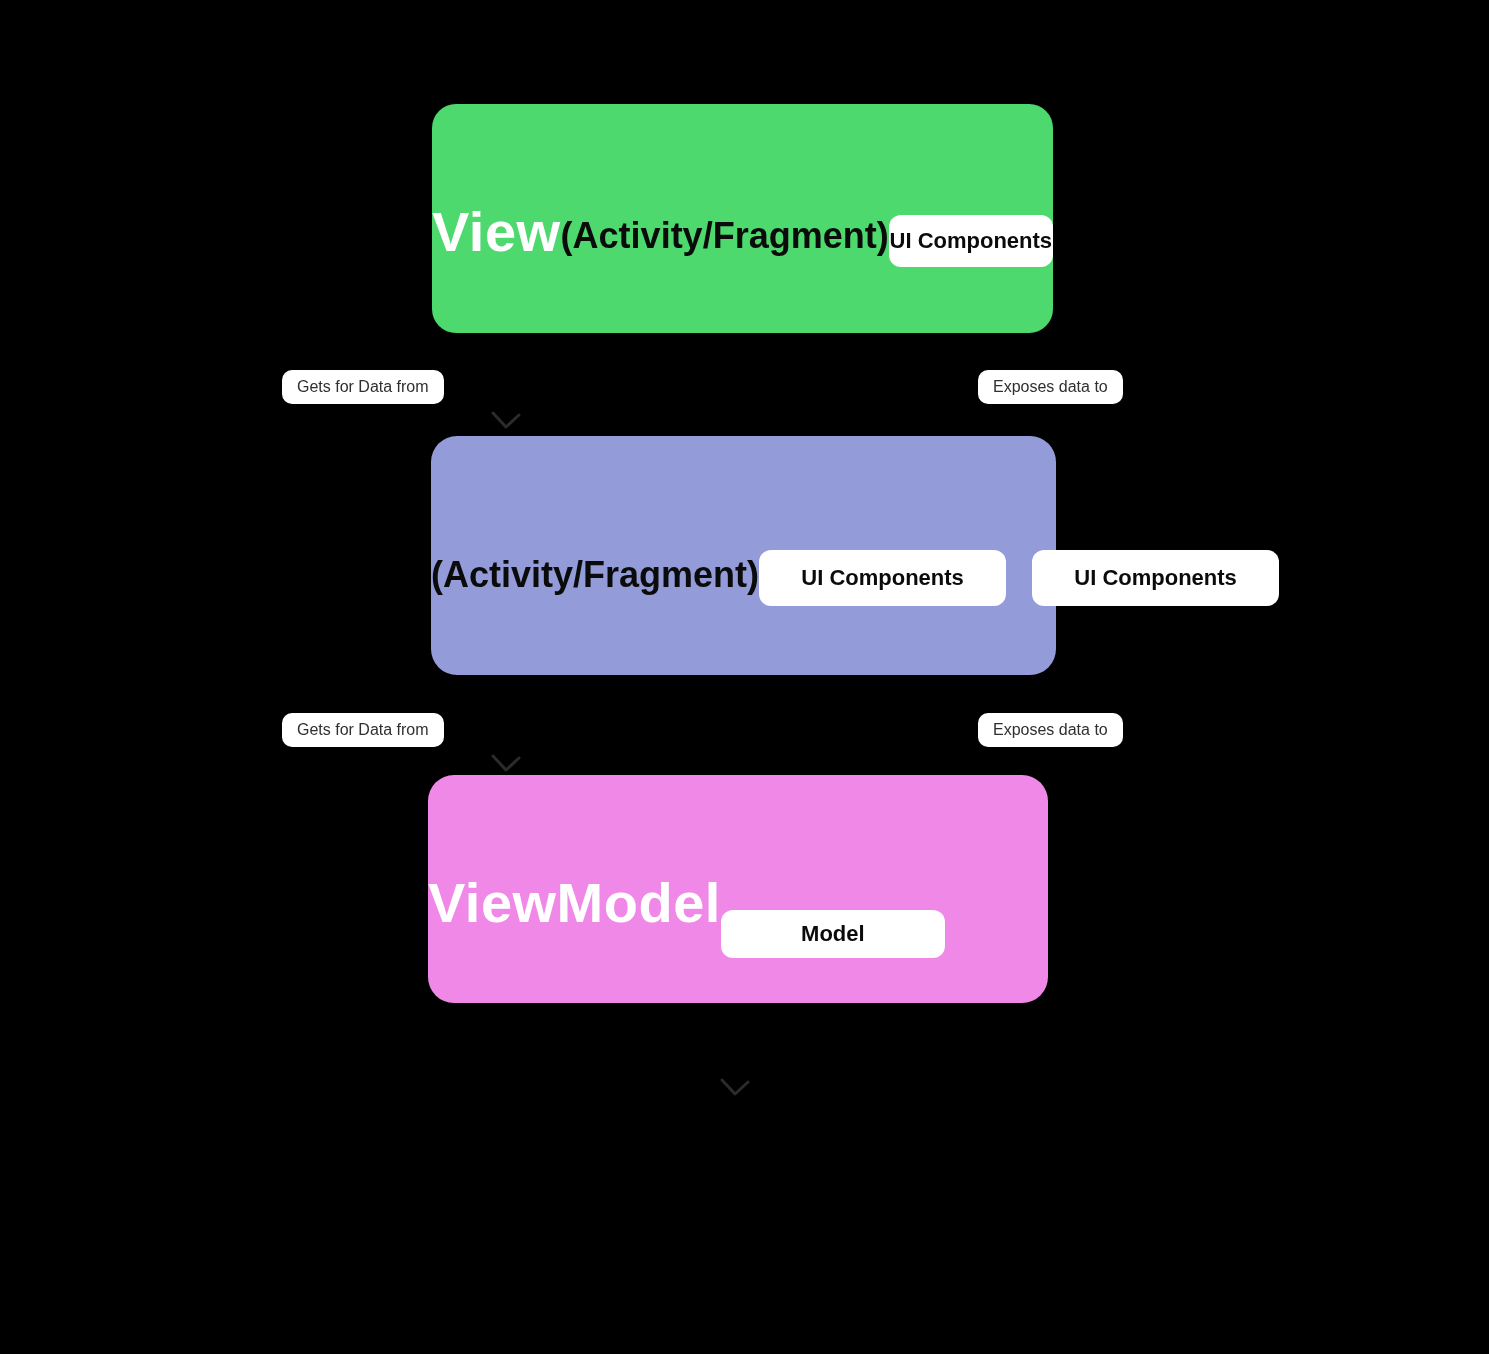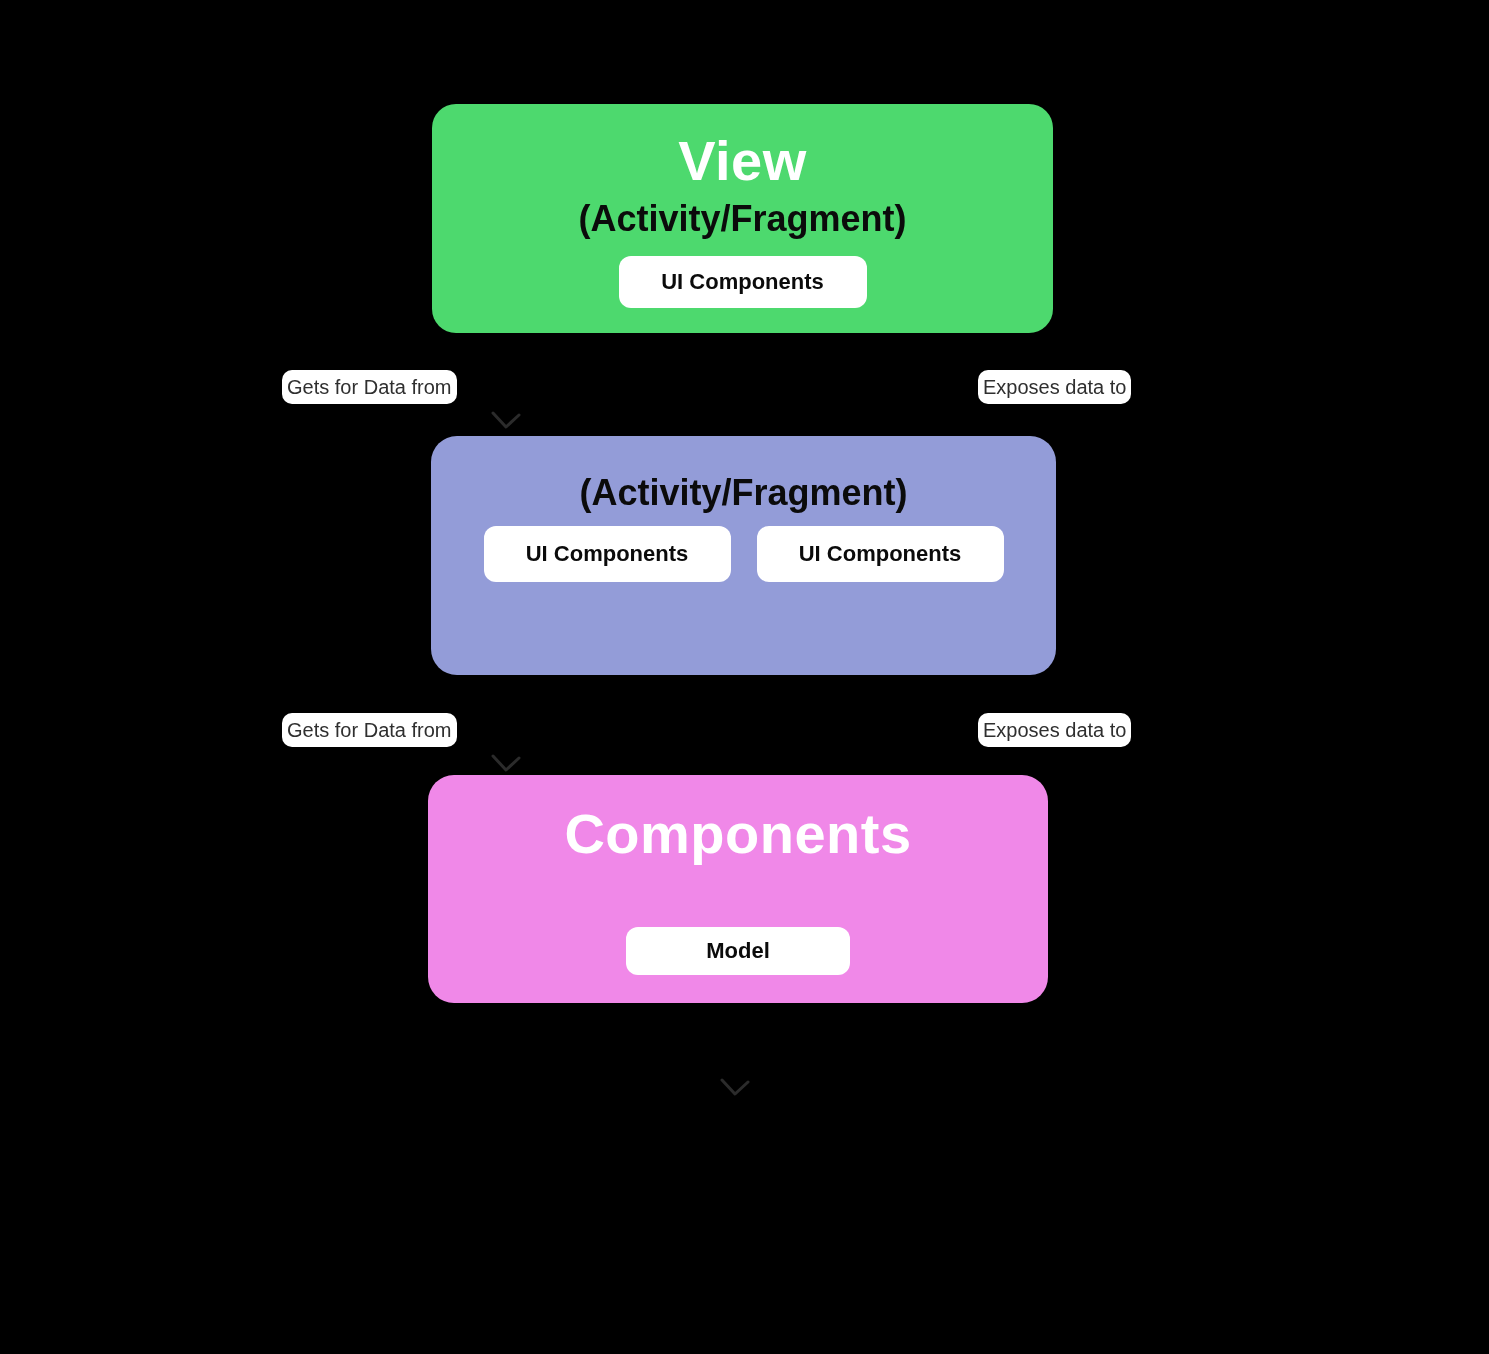--- a/index.html
+++ b/index.html
@@ -22,21 +22,21 @@
     position: relative;
     width: 1489px;
     height: 1354px;
     background: var(--background);
     overflow: hidden;
   }
 
   .layer-box {
     position: absolute;
     display: flex;
-    flex-direction: column;
+    flex-direction: row;
     align-items: center;
   }
 
   .box-view {
     left: 432px; top: 104px; width: 621px; height: 229px;
     background: var(--view-box);
     border-radius: 24px;
     padding-top: 26px;
   }
   .box-viewmodel {
@@ -90,23 +90,23 @@
   .chip-vm     { width: 247px; height: 56px; }
   .chip-model  { width: 224px; height: 48px; margin-top: 62px; }
 
   .edge-label {
     position: absolute;
     height: 34px;
     background: var(--chip-bg);
     border-radius: 10px;
     display: inline-flex;
     align-items: center;
-    padding: 0 5px;
+    padding: 0 15px;
     color: var(--label-text);
-    font-size: 20px;
+    font-size: 16px;
     font-weight: 500;
     white-space: nowrap;
     text-align: right;
   }
   .lbl-r1-left  { left: 282px; top: 370px; }
   .lbl-r1-right { left: 978px; top: 370px; }
   .lbl-r2-left  { left: 282px; top: 713px; }
   .lbl-r2-right { left: 978px; top: 713px; }
 
   .arrow { position: absolute; }
@@ -154,21 +154,21 @@
     </div>
   </div>
 
   <div class="edge-label lbl-r2-left">Gets for Data from</div>
   <div class="edge-label lbl-r2-right">Exposes data to</div>
   <svg class="arrow arrow-2" width="30" height="20" viewBox="0 0 30 20">
     <polyline points="2,3 15,17 28,5" fill="none" stroke="var(--arrow)" stroke-width="3" stroke-linecap="round" stroke-linejoin="round"></polyline>
   </svg>
 
   <div class="layer-box box-repository">
-    <div class="box-title">Components</div>
+    <div class="box-title">ViewModel</div>
     <div class="chip chip-model">Model</div>
   </div>
 
   <svg class="arrow arrow-3" width="30" height="20" viewBox="0 0 30 20">
     <polyline points="2,3 15,17 28,5" fill="none" stroke="var(--arrow)" stroke-width="3" stroke-linecap="round" stroke-linejoin="round"></polyline>
   </svg>
 
 
 </div>
 

